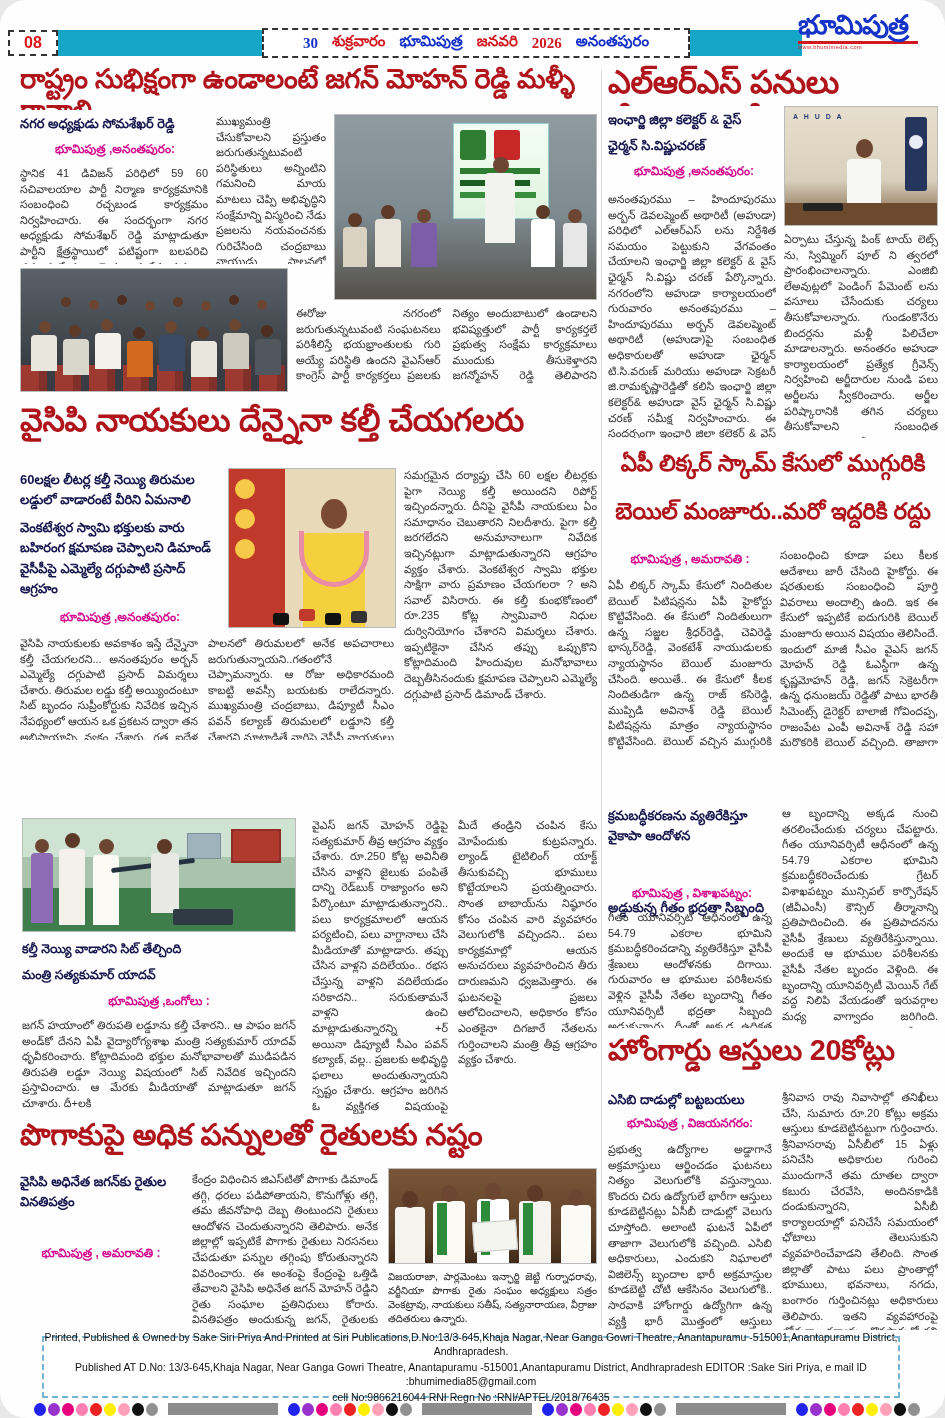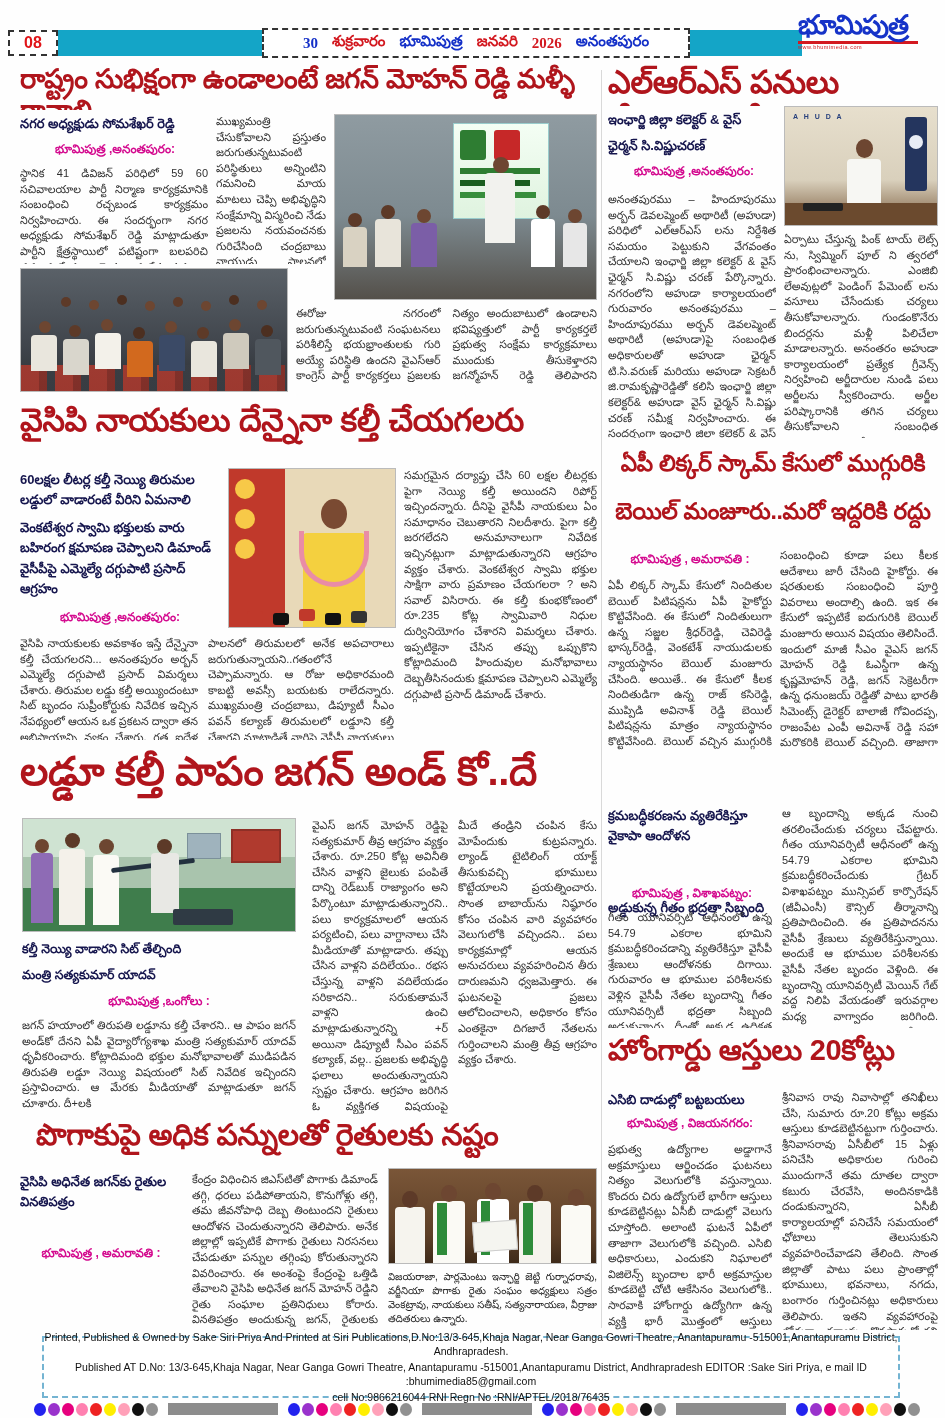--- a/index.html
+++ b/index.html
@@ -5,21 +5,21 @@
   :root{
     --headline:#b0151c;
     --subhead:#15154d;
     --byline:#d40b8f;
     --bar:#14a5c7;
     --logoblue:#1633c8;
     --body:#2f2f2f;
   }
   *{margin:0;padding:0;box-sizing:border-box;}
   body{background:#e8e8e8;font-family:"Liberation Sans","DejaVu Sans",sans-serif;}
-  .page{position:relative;width:945px;height:1418px;background:#fefefe;margin:0 auto;overflow:hidden;}
+  .page{position:relative;width:945px;height:1418px;background:#fefefe;margin:0 auto;overflow:hidden;border-radius:26px;}
   .abs{position:absolute;}
   .headline{color:var(--headline);font-weight:700;line-height:1.15;overflow:hidden;letter-spacing:-.3px;}
   .subhead{color:var(--subhead);font-weight:700;font-size:13px;line-height:1.55;overflow:hidden;}
   .byline{color:var(--byline);font-weight:700;font-size:12px;text-align:center;overflow:hidden;}
   .bodytxt{color:var(--body);font-size:11px;line-height:1.42;text-align:justify;overflow:hidden;}
   .caption{color:var(--subhead);font-weight:700;font-size:12.5px;line-height:1.5;overflow:hidden;}
   .smallcap{color:#222;font-size:10px;line-height:1.4;text-align:justify;overflow:hidden;}
   .photo{overflow:hidden;border:1px solid #bbb;}
   
   .pageno{border:2px dashed #333;color:#e01418;font-weight:700;font-size:16px;display:flex;align-items:center;justify-content:center;background:#fff;}
@@ -138,21 +138,20 @@
   <div class="abs bodytxt" style="left:404px;top:468px;width:193px;height:272px;">సమగ్రమైన దర్యాప్తు చేసి 60 లక్షల లీటర్లకు పైగా నెయ్యి కల్తీ అయిందని రిపోర్ట్ ఇచ్చిందన్నారు. దీనిపై వైసీపీ నాయకులు ఏం సమాధానం చెబుతారని నిలదీశారు. పైగా కల్తీ జరగలేదని అనుమానాలుగా నివేదిక ఇచ్చినట్లుగా మాట్లాడుతున్నారని ఆగ్రహం వ్యక్తం చేశారు. వెంకటేశ్వర స్వామి భక్తుల సాక్షిగా వారు ప్రమాణం చేయగలరా ? అని సవాల్ విసిరారు. ఈ కల్తీ కుంభకోణంలో రూ.235 కోట్ల స్వామివారి నిధుల దుర్వినియోగం చేశారని విమర్శలు చేశారు. ఇప్పటికైనా చేసిన తప్పు ఒప్పుకొని కోట్లాదిమంది హిందువుల మనోభావాలు దెబ్బతీసినందుకు క్షమాపణ చెప్పాలని ఎమ్మెల్యే దగ్గుపాటి ప్రసాద్ డిమాండ్ చేశారు.</div>
   <div class="abs bodytxt" style="left:20px;top:636px;width:178px;height:104px;">వైసిపి నాయకులకు అవకాశం ఇస్తే దేన్నైనా కల్తీ చేయగలరని... అనంతపురం అర్బన్ ఎమ్మెల్యే దగ్గుపాటి ప్రసాద్ విమర్శలు చేశారు. తిరుమల లడ్డు కల్తీ అయ్యిందంటూ సిట్ బృందం సుప్రీంకోర్టుకు నివేదిక ఇచ్చిన నేపథ్యంలో ఆయన ఒక ప్రకటన ద్వారా తన అభిప్రాయాన్ని వ్యక్తం చేశారు. గత ఐదేళ్ల వైసీపీ</div>
   <div class="abs bodytxt" style="left:208px;top:636px;width:186px;height:104px;">పాలనలో తిరుమలలో అనేక అపచారాలు జరుగుతున్నాయని..గతంలోనే చెప్పామన్నారు. ఆ రోజు అధికారమంది కాబట్టి అవస్సీ బయటకు రాలేదన్నారు. ముఖ్యమంత్రి చంద్రబాబు, డిప్యూటీ సీఎం పవన్ కల్యాణ్ తిరుమలలో లడ్డూని కల్తీ చేశారని మాట్లాడితే వారిపై వైసీపీ నాయకులు తీవ్ర విమర్శలు చేశారన్నారు. ఇప్పుడు సుప్రీంకోర్టు ఆధ్వర్యంలో సిట్ బృందం</div>
 
   <div class="abs headline" style="left:608px;top:450px;width:330px;height:40px;font-size:23px;text-align:center;">ఏపీ లిక్కర్ స్కామ్ కేసులో ముగ్గురికి</div>
   <div class="abs headline" style="left:608px;top:498px;width:330px;height:40px;font-size:23px;text-align:center;">బెయిల్ మంజూరు..మరో ఇద్దరికి రద్దు</div>
   <div class="abs byline" style="left:608px;top:552px;width:164px;height:18px;">భూమిపుత్ర , అమరావతి :</div>
   <div class="abs bodytxt" style="left:608px;top:578px;width:164px;height:172px;">ఏపీ లిక్కర్ స్కామ్ కేసులో నిందితుల బెయిల్ పిటిషన్లను ఏపీ హైకోర్టు కొట్టివేసింది. ఈ కేసులో నిందితులుగా ఉన్న సజ్జల శ్రీధర్‌రెడ్డి, చెవిరెడ్డి భాస్కర్‌రెడ్డి, వెంకటేశ్ నాయుడులకు న్యాయస్థానం బెయిల్ మంజూరు చేసింది. అయితే.. ఈ కేసులో కీలక నిందితుడిగా ఉన్న రాజ్ కసిరెడ్డి, ముప్పిడి అవినాశ్ రెడ్డి బెయిల్ పిటిషన్లను మాత్రం న్యాయస్థానం కొట్టివేసింది. బెయిల్ వచ్చిన ముగ్గురికి కోర్టు పలు షరతులను విధించింది. ప్రధానంగా పాస్‌పోర్టులను మేజిస్ట్రేట్ కోర్టులో సమర్పించాలని, న్యాయమూర్తి అనుమతి లేకుండా దేశం విడిచి వెళ్లకూడదని ఆదేశించింది. అదే విధంగా బ్యాంక్ అకౌంట్లకు</div>
   <div class="abs bodytxt" style="left:780px;top:548px;width:158px;height:202px;">సంబంధించి కూడా పలు కీలక ఆదేశాలు జారీ చేసింది హైకోర్టు. ఈ షరతులకు సంబంధించి పూర్తి వివరాలు అందాల్సి ఉంది. ఇక ఈ కేసులో ఇప్పటికే ఐదుగురికి బెయిల్ మంజూరు అయిన విషయం తెలిసిందే. ఇందులో మాజీ సీఎం వైఎస్ జగన్ మోహన్ రెడ్డి ఓఎస్డీగా ఉన్న కృష్ణమోహన్ రెడ్డి, జగన్ సెక్రెటరీగా ఉన్న ధనుంజయ్ రెడ్డితో పాటు భారతీ సిమెంట్స్ డైరెక్టర్ బాలాజీ గోవిందప్ప, రాజంపేట ఎంపీ అవినాశ్ రెడ్డి సహా మరొకరికి బెయిల్ వచ్చింది. తాజాగా మరో ముగ్గురికి కూడా బెయిల్ లభించింది. దీంతో ఈ కేసులో మొత్తం ఎనిమిది మందికి హైకోర్టు బెయిల్ మంజూరు చేసింది. దాదాపు వంద రోజుల తర్వాత సజ్జల శ్రీధర్‌రెడ్డి, చెవిరెడ్డి భాస్కర్‌రెడ్డి, వెంకటేశ్ నాయుడులకు బెయిల్ ఇవ్వడంతో పాటు పలు షరతులను హైకోర్టు విధించింది.</div>
 
-  <div class="abs headline" style="left:20px;top:748px;width:577px;height:58px;font-size:40px;">లడ్డూ కల్తీ పాపం జగన్ అండ్ కో..దే</div>
 
   <div class="abs photo" style="left:22px;top:818px;width:274px;height:114px;background:linear-gradient(180deg,#cfe3d2 0 34%,#a9c4ad 34% 62%,#3f7d4c 62% 100%);">
     <div class="abs" style="right:14px;top:10px;width:50px;height:34px;background:#b03a2e;border:2px solid #8e2f26;"></div>
     <div class="abs" style="right:74px;top:14px;width:34px;height:26px;background:#9fb3bd;border:1px solid #7b909a;"></div>
     <div class="torso" style="left:8px;top:34px;width:22px;height:70px;background:#8e6bb5;"></div>
     <div class="head" style="left:12px;top:20px;width:14px;height:14px;background:#6d4631;"></div>
     <div class="torso" style="left:36px;top:30px;width:26px;height:76px;background:#f4f1ea;"></div>
     <div class="head" style="left:42px;top:14px;width:15px;height:15px;background:#5d3a28;"></div>
     <div class="torso" style="left:70px;top:36px;width:26px;height:70px;background:#fbfaf5;"></div>
     <div class="head" style="left:76px;top:20px;width:15px;height:15px;background:#6d4631;"></div>
@@ -174,21 +173,21 @@
   <div class="abs byline" style="left:608px;top:886px;width:168px;height:18px;">భూమిపుత్ర , విశాఖపట్నం:</div>
   <div class="abs bodytxt" style="left:608px;top:910px;width:164px;height:118px;">గీతం యూనివర్సిటీ ఆధీనంలో ఉన్న 54.79 ఎకరాల భూమిని క్రమబద్ధీకరించడాన్ని వ్యతిరేకిస్తూ వైసీపీ శ్రేణులు ఆందోళనకు దిగాయి. గురువారం ఆ భూముల పరిశీలనకు వెళ్లిన వైసీపీ నేతల బృందాన్ని గీతం యూనివర్సిటీ భద్రతా సిబ్బంది అడ్డుకున్నారు. దీంతో అక్కడ ఉద్రిక్తత నెలకొంది. స్థానిక పోలీసులు రంగంలోకి దిగి..</div>
   <div class="abs bodytxt" style="left:782px;top:806px;width:156px;height:222px;">ఆ బృందాన్ని అక్కడ నుంచి తరలించేందుకు చర్యలు చేపట్టారు. గీతం యూనివర్సిటీ ఆధీనంలో ఉన్న 54.79 ఎకరాల భూమిని క్రమబద్ధీకరించేందుకు గ్రేటర్ విశాఖపట్నం మున్సిపల్ కార్పొరేషన్ (జీవీఎంసీ) కౌన్సిల్ తీర్మానాన్ని ప్రతిపాదించింది. ఈ ప్రతిపాదనను వైసీపీ శ్రేణులు వ్యతిరేకిస్తున్నాయి. అందుకే ఆ భూముల పరిశీలనకు వైసీపీ నేతల బృందం వెళ్లింది. ఈ బృందాన్ని యూనివర్సిటీ మెయిన్ గేట్ వద్ద నిలిపి వేయడంతో ఇరువర్గాల మధ్య వాగ్వాదం జరిగింది. సమాచారం అందుకున్న పోలీసులు అక్కడికి చేరుకుని ఆందోళనకారులను చెదరగొట్టారు. స్థానిక పోలీసు రంగంలోకి దిగి..</div>
 
   <div class="abs headline" style="left:608px;top:1034px;width:330px;height:46px;font-size:29px;">హోంగార్డు ఆస్తులు 20కోట్లు</div>
   <div class="abs subhead" style="left:608px;top:1090px;width:164px;height:22px;">ఎసిబి దాడుల్లో బట్టబయలు</div>
   <div class="abs byline" style="left:608px;top:1116px;width:164px;height:18px;">భూమిపుత్ర , విజయనగరం:</div>
   <div class="abs bodytxt" style="left:608px;top:1142px;width:164px;height:188px;">ప్రభుత్వ ఉద్యోగాల అడ్డాగానే అక్రమాస్తులు ఆర్జించడం ఘటనలు నిత్యం వెలుగులోకి వస్తున్నాయి. కొందరు చిరు ఉద్యోగులే భారీగా ఆస్తులు కూడబెట్టినట్లు ఏసీబీ దాడుల్లో వెలుగు చూస్తోంది. అలాంటి ఘటనే ఏపీలో తాజాగా వెలుగులోకి వచ్చింది. ఎసిబి అధికారులు, ఎందుకని నిఘాలలో విజిలెన్స్ బృందాల భారీ అక్రమాస్తుల కూడబెట్టి చోటి ఆకేసినం వెలుగులోకి.. సారవాకి హోంగార్డు ఉద్యోగిగా ఉన్న వ్యక్తి భారీ మొత్తంలో ఆస్తులు సంపాదించడంపై విచారణ చేపట్టారు. ఇకగ జిల్లాలయాలన నుంచి ఏపీకి బృందాలు సేకరు అంక్షల కిందువారు</div>
   <div class="abs bodytxt" style="left:782px;top:1090px;width:156px;height:240px;">శ్రీనివాస రావు నివాసాల్లో తనిఖీలు చేసి, సుమారు రూ.20 కోట్లు అక్రమ ఆస్తులు కూడబెట్టినట్టుగా గుర్తించారు. శ్రీనివాసరావు ఏసీబీలో 15 ఏళ్లు పనిచేసి అధికారుల గురించి ముందుగానే తమ దూతల ద్వారా కబురు చేరవేసి, అందినకాడికి దండుకున్నారని, ఏసీబీ కార్యాలయాల్లో పనిచేసే సమయంలో ఛోటాలు తెలుసుకుని వ్యవహరించేవాడని తేలింది. సొంత జిల్లాతో పాటు పలు ప్రాంతాల్లో భూములు, భవనాలు, నగదు, బంగారం గుర్తించినట్లు అధికారులు తెలిపారు. ఇతని వ్యవహారంపై లోతుగా దర్యాప్తు కొనసాగుతోందని ఏసీబీ అధికారులు పేర్కొన్నారు. విచారణలో మరిన్ని వివరాలు వెలుగులోకి వచ్చే అవకాశం ఉంది.</div>
 
-  <div class="abs headline" style="left:20px;top:1118px;width:577px;height:46px;font-size:30px;margin-left:16px;">పొగాకుపై అధిక పన్నులతో రైతులకు నష్టం</div>
+  <div class="abs headline" style="left:20px;top:1118px;width:577px;height:46px;font-size:30px;">పొగాకుపై అధిక పన్నులతో రైతులకు నష్టం</div>
   <div class="abs subhead" style="left:20px;top:1172px;width:162px;height:48px;">వైసిపి అధినేత జగన్‌కు రైతుల వినతిపత్రం</div>
   <div class="abs byline" style="left:20px;top:1246px;width:162px;height:18px;">భూమిపుత్ర , అమరావతి :</div>
   <div class="abs bodytxt" style="left:192px;top:1172px;width:186px;height:158px;">కేంద్రం విధించిన జిఎస్‌టితో పొగాకు డిమాండ్ తగ్గి, ధరలు పడిపోతాయని, కొనుగోళ్లు తగ్గి, తమ జీవనోపాధి దెబ్బ తింటుందని రైతులు ఆందోళన చెందుతున్నారని తెలిపారు. అనేక జిల్లాల్లో ఇప్పటికే పొగాకు రైతులు నిరసనలు చేపడుతూ పన్నుల తగ్గింపు కోరుతున్నారని వివరించారు. ఈ అంశంపై కేంద్రంపై ఒత్తిడి తేవాలని వైసిపి అధినేత జగన్ మోహన్ రెడ్డిని రైతు సంఘాల ప్రతినిధులు కోరారు. వినతిపత్రం అందుకున్న జగన్, రైతులకు అండగా నిలుస్తామని హామీ ఇచ్చారు. ఈ కార్యక్రమంలో మాజీ మంత్రి బొత్స సత్యనారాయణ, ఎమ్మెల్సీలు, నాయకులు సతీష్, సత్యనారాయణ, వీర్రాజు తదితరులు పాల్గొన్నారు.</div>
 
   <div class="abs photo" style="left:388px;top:1168px;width:209px;height:96px;background:linear-gradient(180deg,#7a5638 0%,#5d3f27 70%,#3e2a19 100%);">
     <div class="torso" style="left:6px;top:38px;width:30px;height:58px;background:#f6f4ee;"></div>
     <div class="head" style="left:13px;top:22px;width:16px;height:17px;background:#5d3a28;"></div>
     <div class="torso" style="left:44px;top:32px;width:32px;height:64px;background:#fbfaf5;"></div>
     <div class="head" style="left:52px;top:16px;width:16px;height:17px;background:#6d4631;"></div>
     <div class="abs" style="left:48px;top:34px;width:10px;height:52px;background:#2e8b3a;"></div>

